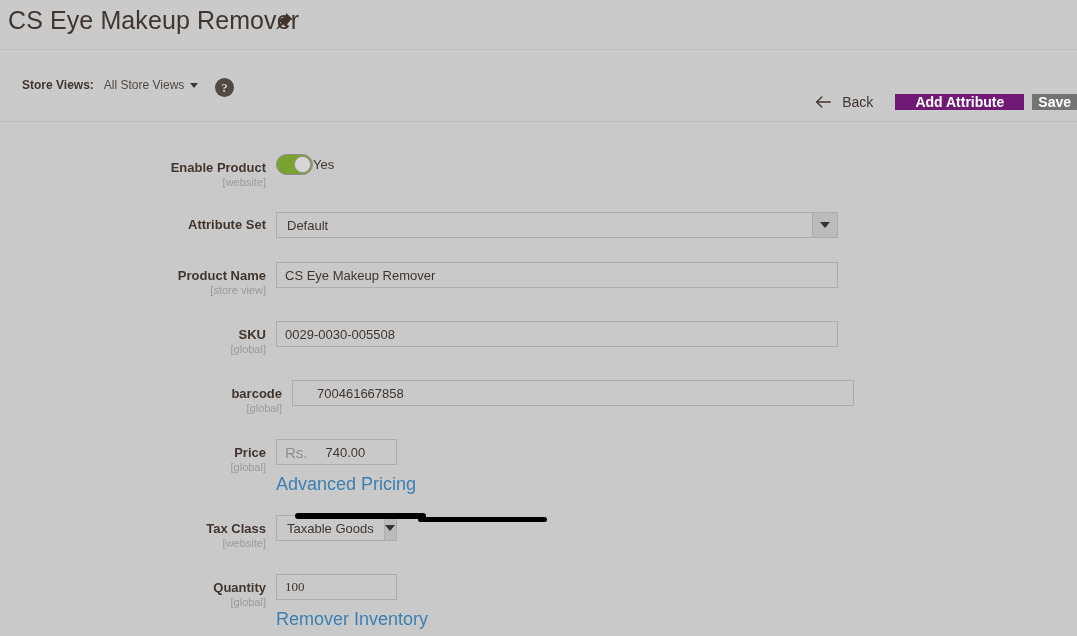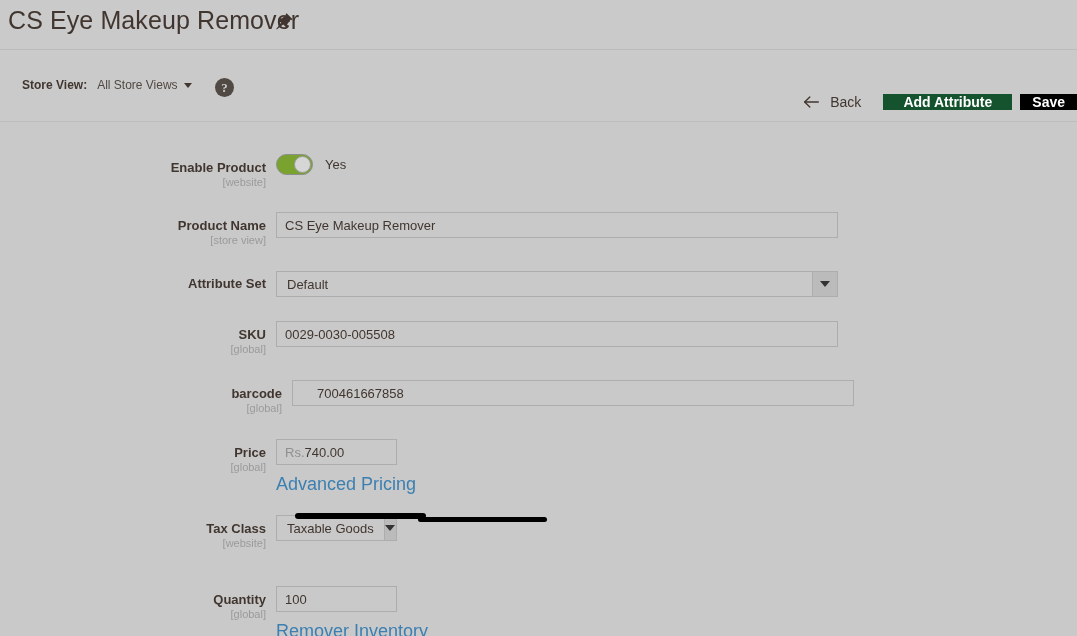--- a/index.html
+++ b/index.html
@@ -149,35 +149,35 @@
     font-size: 14px;
     font-family: "Liberation Sans", sans-serif;
     cursor: pointer;
   }
   .back-arrow { width: 17px; height: 14px; display: block; }
   .btn-add-attr {
     display: flex;
     align-items: center;
     justify-content: center;
     padding: 0 20px;
-    background: #14532d;
+    background: #701a75;
     border: none;
     color: #ffffff;
     font-size: 14px;
     font-weight: bold;
     font-family: "Liberation Sans", sans-serif;
     cursor: pointer;
   }
   .btn-save {
     display: flex;
     align-items: center;
     justify-content: center;
-    padding: 0 12px;
+    padding: 0 6px;
     margin-left: 8px;
-    background: #000000;
+    background: #737373;
     border: none;
     color: #ffffff;
     font-size: 14px;
     font-weight: bold;
     font-family: "Liberation Sans", sans-serif;
     cursor: pointer;
     white-space: nowrap;
   }
 
   
@@ -242,21 +242,21 @@
     position: absolute;
     right: 1px;
     top: 1px;
     width: 17px;
     height: 17px;
     border-radius: 50%;
     background: #d6d6d6;
     border: 1px solid #9a9a9a;
   }
   .toggle-text {
-    margin-left: 12px;
+    margin-left: 0;
     font-size: 13px;
     color: #41362f;
   }
 
   
   .sel-wrap {
     display: inline-flex;
     align-items: stretch;
     border: 1px solid #adadad;
     background: #c9c9c9;
@@ -289,23 +289,23 @@
   .adv-link {
     font-size: 18px;
     color: #3c7fb1;
     text-decoration: none;
     display: inline-block;
     cursor: pointer;
   }
 
   .price-input { display: flex; align-items: center; }
   .currency-prefix {
-    font-size: 13px;
+    font-size: 15px;
     color: #8f8f8f;
-    margin-right: 0;
+    margin-right: 18px;
   }
 
   
   .redaction {
     position: absolute;
     background: #000000;
     border-radius: 3px;
   }
 </style>
 </head>
@@ -318,21 +318,21 @@
     <svg width="24" height="24" viewBox="0 0 24 24" fill="currentColor">
       <path d="M16.6 2.2l-1.1 1.1 0.7 0.7 -4.6 3.6 -2.4-0.5 -1.2 1.2 3.3 3.3 -5.1 6.4 0.5 0.5 6.5-5.0 3.3 3.3 1.2-1.2 -0.5-2.4 3.6-4.6 0.7 0.7 1.1-1.1z"></path>
     </svg>
   </div>
 
 </div>
 
 <div class="page-actions">
 
   <div class="store-switcher">
-    <span class="store-label">Store View:</span>
+    <span class="store-label">Store Views:</span>
     <span class="store-value">All Store Views</span>
     <span class="caret-down"></span>
   </div>
 
   <div class="help-icon" style="top:28px;left:215px;">?</div>
 
   <div class="actions-right">
     <button class="back-btn">
       <span class="back-arrow">
         <svg width="17" height="14" viewBox="0 0 20 16" fill="none" stroke="#41362f" stroke-width="1.6" stroke-linecap="round" stroke-linejoin="round">
@@ -358,46 +358,46 @@
     </div>
     <div class="field-control toggle-row">
       <div class="toggle">
         <span class="knob"></span>
       </div>
       <span class="toggle-text">Yes</span>
     </div>
   </div>
 
   <div class="field-row" style="margin-bottom:24px;">
-    <div class="field-label">
-      <span class="label-text">Product Name</span>
-      <span class="label-scope">[store view]</span>
-
-    </div>
-    <div class="field-control">
-      <input class="txt-input" style="width: 562px;" value="CS Eye Makeup Remover">
-    </div>
-  </div>
-
-  <div class="field-row" style="margin-bottom:24px;">
     <div class="field-label" style="padding-top:5px;">
       <span class="label-text">Attribute Set</span>
     </div>
     <div class="field-control">
       <div class="sel-wrap" style="width:562px;">
         <span class="sel-text" style="flex:1;">Default</span>
         <span class="sel-arrow">
             <i></i>
           </span>
       </div>
     </div>
   </div>
 
   <div class="field-row" style="margin-bottom:24px;">
     <div class="field-label">
+      <span class="label-text">Product Name</span>
+      <span class="label-scope">[store view]</span>
+
+    </div>
+    <div class="field-control">
+      <input class="txt-input" style="width: 562px;" value="CS Eye Makeup Remover">
+    </div>
+  </div>
+
+  <div class="field-row" style="margin-bottom:24px;">
+    <div class="field-label">
       <span class="label-text">SKU</span>
       <span class="label-scope">[global]</span>
 
     </div>
     <div class="field-control">
       <input class="txt-input" style="width: 562px;" value="0029-0030-005508">
     </div>
   </div>
 
   <div class="field-row" style="margin-bottom:24px;margin-left:16px;">
@@ -419,42 +419,42 @@
       <div class="txt-input price-input" style="width:121px;">
         <span class="currency-prefix">Rs.</span>
         <span style="font-size:13px;color:#41362f;">740.00</span>
       </div>
       <div style="margin-top:9px;">
         <a class="adv-link">Advanced Pricing</a>
       </div>
     </div>
   </div>
 
-  <div class="field-row" style="margin-top:20px;margin-bottom:36px;">
+  <div class="field-row" style="margin-top:20px;margin-bottom:24px;">
     <div class="field-label">
       <span class="label-text">Tax Class</span>
       <span class="label-scope">[website]</span>
     </div>
     <div class="field-control">
       <div class="sel-wrap" style="width:121px;">
         <span class="sel-text" style="flex:1;">Taxable Goods</span>
         <span class="sel-arrow">
             <i></i>
           </span>
       </div>
     </div>
   </div>
 
   <div class="field-row" style="margin-bottom:6px;">
     <div class="field-label">
       <span class="label-text">Quantity</span>
       <span class="label-scope">[global]</span>
     </div>
     <div class="field-control">
-      <input class="txt-input" style="width: 121px;" value="100">
+      <input class="txt-input" style="width: 121px; font-family: Liberation Serif, serif;" value="100">
       <div style="margin-top:9px;">
         <a class="adv-link">Remover Inventory</a>
       </div>
     </div>
   </div>
 
   <div class="redaction" style="left:295px; top:391px; width:131px; height:6px;"></div>
   <div class="redaction" style="left:418px; top:395px; width:129px; height:5px;"></div>
 
 </div>

